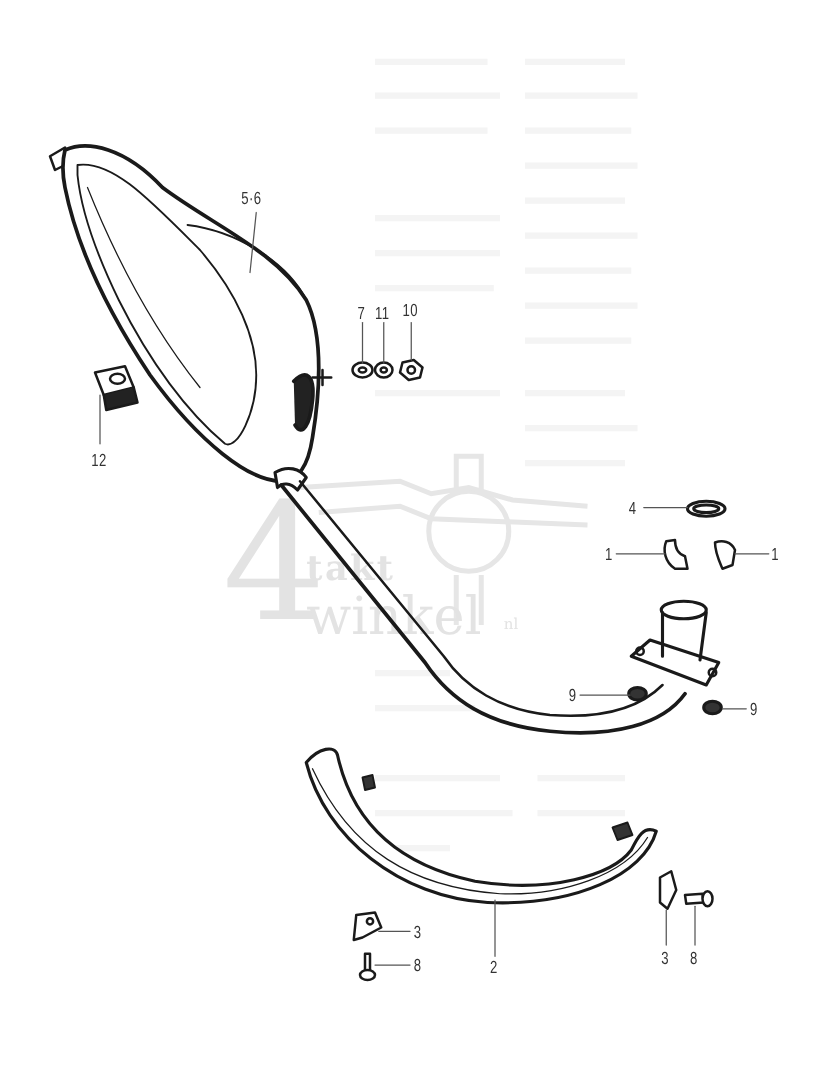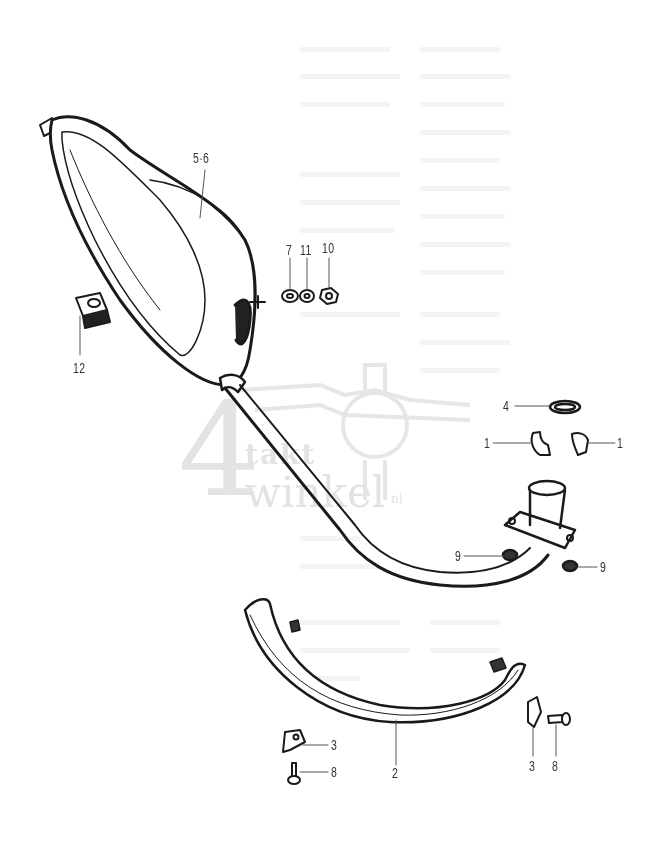--- a/index.html
+++ b/index.html
@@ -47,21 +47,21 @@
     <svg style="position:absolute;left:170px;top:360px" width="310" height="160" viewBox="0 0 310 160">
       <g fill="none" stroke="#e6e6e6" stroke-width="4">
         <circle cx="205" cy="65" r="32"></circle>
         <path d="M70 30 L150 25 L175 35 L205 30 L240 40 L300 45 M195 33 V5 H215 V33 M85 50 L150 45 L175 55 L300 60"></path>
         <path d="M215 100 V140 M195 100 V140"></path>
       </g>
     </svg>
     <span class="wm" style="left:178px;top:385px;font-size:130px;line-height:130px;">4</span>
     <span class="wm" style="left:245px;top:438px;font-size:28px;letter-spacing:2px;font-weight:bold;">takt</span>
     <span class="wm" style="left:245px;top:468px;font-size:42px;">winkel</span>
-    <span class="wm" style="left:391px;top:492px;font-size:12px;">nl</span>
+    <span class="wm" style="left:403px;top:492px;font-size:12px;">nl</span>
   </div>
 
   <svg style="position:absolute;left:0;top:0" width="650" height="867" viewBox="0 0 650 867">
     <g fill="none" stroke="#1a1a1a" stroke-linecap="round" stroke-linejoin="round">
 
       <g>
         <path d="M40 125 L52 118 L56 130 L44 136 Z" stroke-width="2" fill="#fff"></path>
         <path d="M52 120 C70 112 100 118 130 150 C170 180 220 200 245 240 C260 270 255 320 250 350 C247 370 240 385 225 385 C200 385 160 355 120 300 C80 240 60 190 52 150 C50 140 50 128 52 120 Z" stroke-width="3" fill="#fff"></path>
         <path d="M62 132 C90 128 120 160 160 200 C190 235 205 270 205 300 C205 330 190 360 180 355 C150 330 120 290 95 240 C78 205 65 170 62 140 Z" stroke-width="1.5"></path>
         <path d="M70 150 C90 200 120 260 160 310" stroke-width="1"></path>

